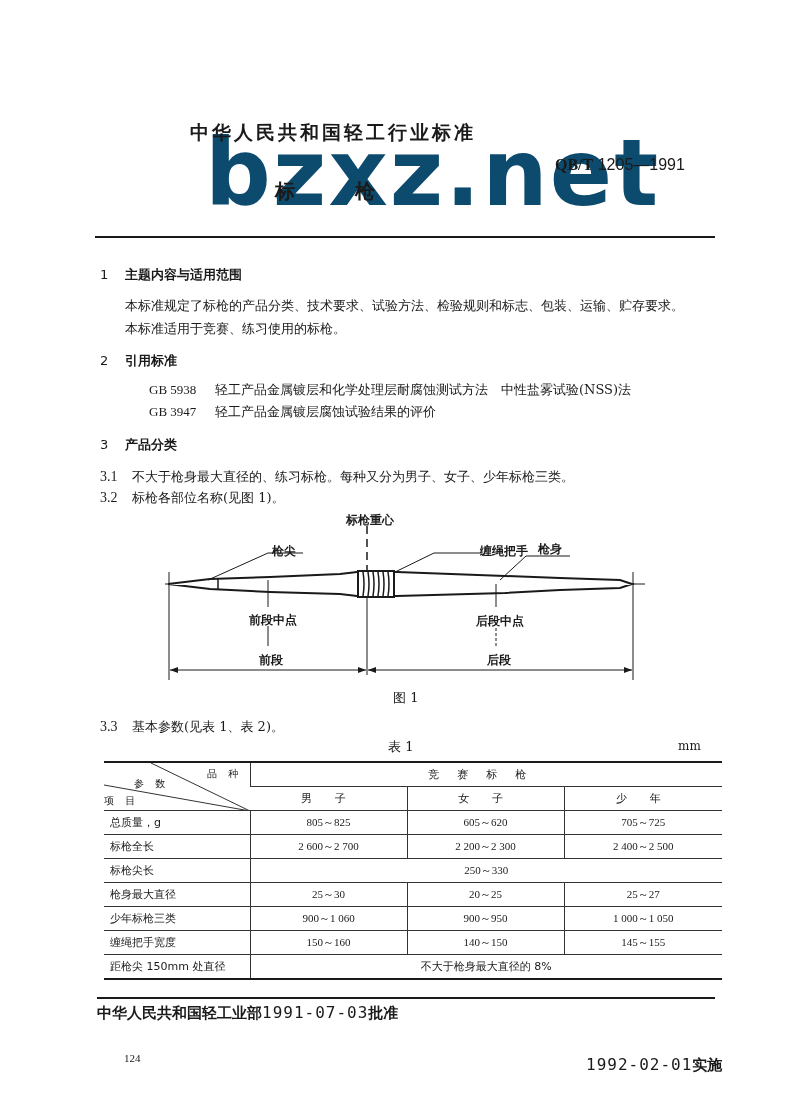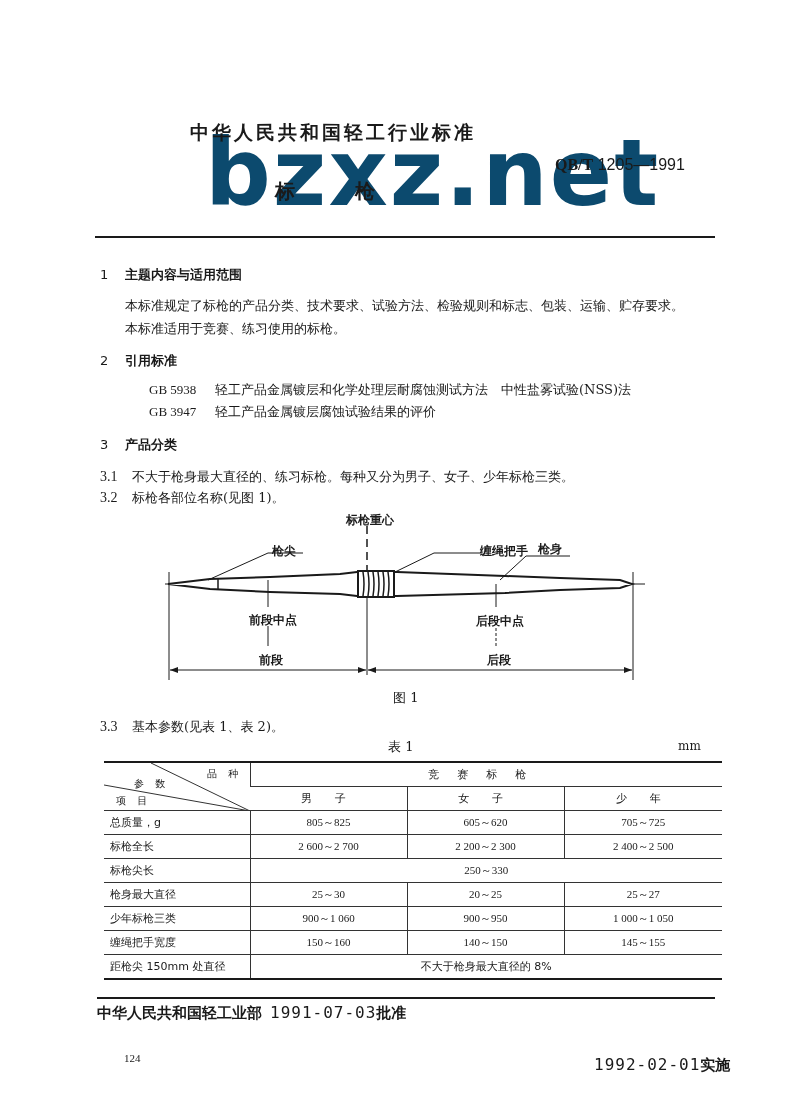--- a/index.html
+++ b/index.html
@@ -39,21 +39,21 @@
   }
   table.params td.item { text-align: left; padding-left: 6px; font-family: "DejaVu Sans", sans-serif; font-size: 11px; }
   table.params td + td { border-left: 1px solid #333; }
   table.params tr.first td { border-top: 2px solid #1a1a1a; }
   table.params tr.last td { border-bottom: 2px solid #1a1a1a; }
   .diag-cell { position: relative; }
   .hdr-cat { letter-spacing: 18px; font-family: "DejaVu Sans", sans-serif; }
   .hdr-sub { letter-spacing: 10px; font-family: "DejaVu Sans", sans-serif; }
   .footer-left { left: 97px; top: 1003px; font-size: 15px; }
   .footer-right { left: 586px; top: 1055px; font-size: 15px; }
-  .footer-num { font-family: "DejaVu Sans Mono", monospace; font-weight: normal; letter-spacing: 1px; font-size: 16px; padding-left: 8px; }
+  .footer-num { font-family: "DejaVu Sans Mono", monospace; font-weight: normal; letter-spacing: 1px; font-size: 16px; }
   .page-num { left: 124px; top: 1052px; font-size: 11px; font-family: "Liberation Serif", serif; }
 </style>
 </head>
 <body>
 
 <div class="watermark">bzxz.net</div>
 
 <div class="abs sans-bold header-title">中华人民共和国轻工行业标准</div>
 <div class="abs std-code">
   <span class="prefix">QB/T</span>
@@ -157,21 +157,21 @@
     </colgroup>
   <tbody>
       <tr class="first">
     <td rowspan="2" class="diag-cell" style="height:47px;">
       <svg width="146" height="48" style="position:absolute; left:0; top:0;">
         <line x1="47" y1="0" x2="146" y2="48" stroke="#333" stroke-width="1"></line>
         <line x1="0" y1="22" x2="146" y2="48" stroke="#333" stroke-width="1"></line>
       </svg>
       <span style="position:absolute; left:103px; top:4px; font-family:'DejaVu Sans',sans-serif; font-size:10px; letter-spacing:4px;">品 种</span>
       <span style="position:absolute; left:30px; top:14px; font-family:'DejaVu Sans',sans-serif; font-size:10px; letter-spacing:4px;">参 数</span>
-      <span style="position:absolute; left:12px; top:31px; font-family:'DejaVu Sans',sans-serif; font-size:10px; letter-spacing:4px;">项 目</span>
+      <span style="position:absolute; left:0; top:31px; font-family:'DejaVu Sans',sans-serif; font-size:10px; letter-spacing:4px;">项 目</span>
     </td>
     <td colspan="3" class="hdr-cat">竞赛标枪</td>
   </tr>
   <tr>
     <td class="hdr-sub">男 子</td>
     <td class="hdr-sub">女 子</td>
     <td class="hdr-sub">少 年</td>
   </tr>
   <tr>
     <td class="item">总质量，g</td>

